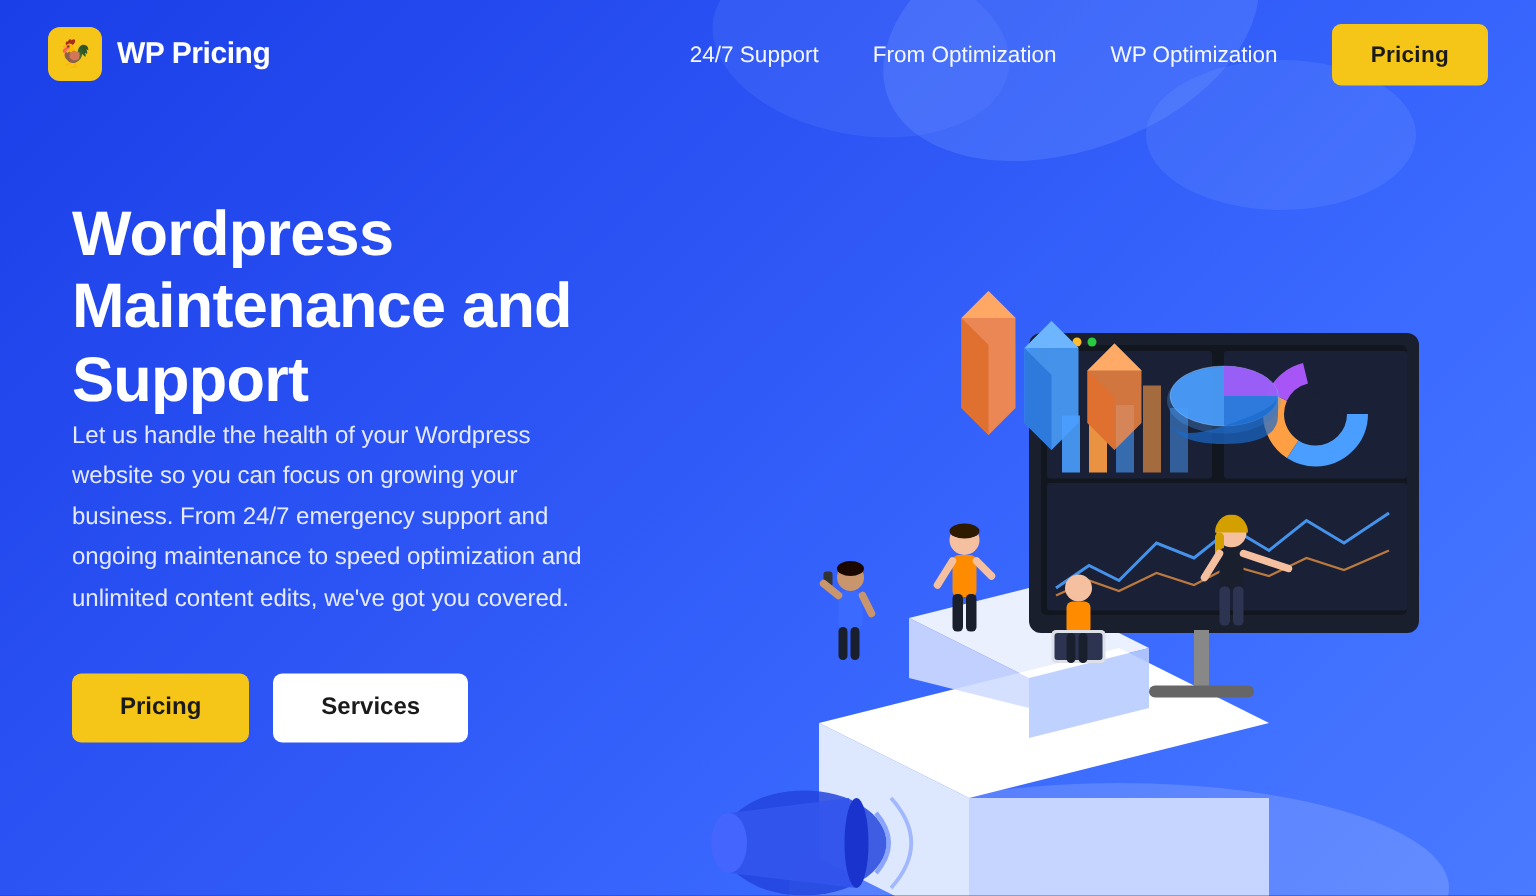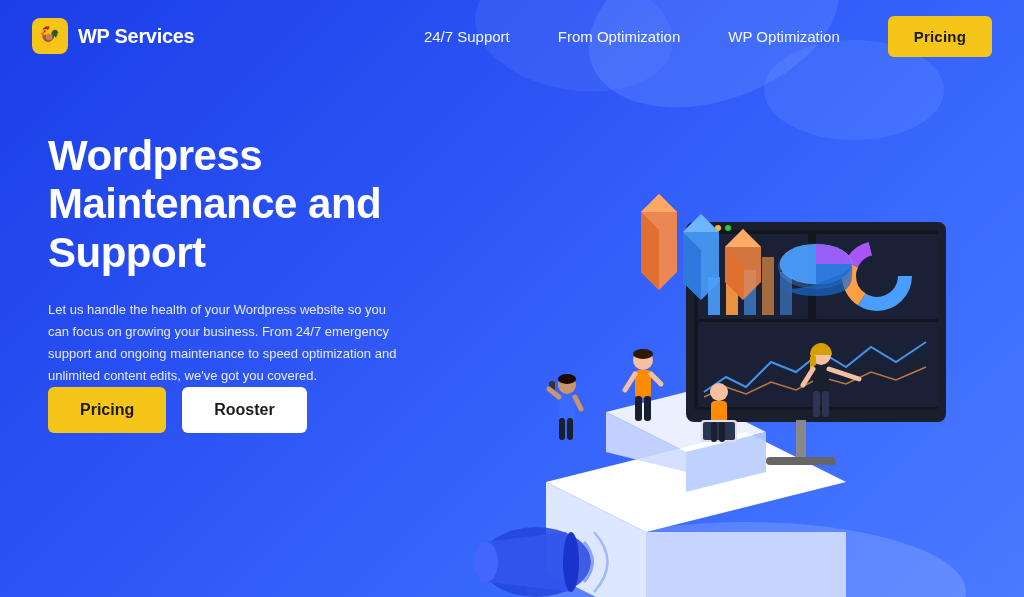--- a/index.html
+++ b/index.html
@@ -84,21 +84,21 @@
     .logo-text {
       color: white;
       font-size: 20px;
       font-weight: 700;
       letter-spacing: -0.3px;
     }
 
     .nav-links {
       display: flex;
       align-items: center;
-      gap: 48px;
+      gap: 36px;
     }
 
     .nav-link {
       color: white;
       font-size: 15px;
       font-weight: 500;
       text-decoration: none;
       opacity: 0.95;
       cursor: pointer;
     }
@@ -128,28 +128,28 @@
     .hero-content {
       flex: 0 0 420px;
       padding-top: 30px;
     }
 
     .hero-title {
       color: white;
       font-size: 42px;
       font-weight: 800;
       line-height: 1.15;
-      margin-bottom: 22px;
       letter-spacing: -0.5px;
     }
 
     .hero-description {
       color: rgba(255, 255, 255, 0.88);
-      font-size: 13px;
+      font-size: 16px;
       line-height: 1.7;
+      margin-bottom: 36px;
       max-width: 360px;
     }
 
     .hero-buttons {
       display: flex;
       gap: 16px;
       align-items: center;
     }
 
     .btn-pricing {
@@ -197,38 +197,38 @@
 
   <div class="bg-blob-1"></div>
   <div class="bg-blob-2"></div>
   <div class="bg-blob-3"></div>
 
   <nav class="navbar">
     <div class="logo-area">
       <div class="logo-icon">
         <span>🐓</span>
       </div>
-      <span class="logo-text">WP Services</span>
+      <span class="logo-text">WP Pricing</span>
     </div>
 
     <div class="nav-links">
       <a class="nav-link">24/7 Support</a>
       <a class="nav-link">From Optimization</a>
       <a class="nav-link">WP Optimization</a>
       <button class="nav-cta">Pricing</button>
     </div>
   </nav>
 
   <div class="hero">
     <div class="hero-content">
       <h1 class="hero-title">Wordpress Maintenance and Support</h1>
       <p class="hero-description">Let us handle the health of your Wordpress website so you can focus on growing your business. From 24/7 emergency support and ongoing maintenance to speed optimization and unlimited content edits, we've got you covered.</p>
       <div class="hero-buttons">
         <button class="btn-pricing">Pricing</button>
-        <button class="btn-services">Rooster</button>
+        <button class="btn-services">Services</button>
       </div>
     </div>
 
     <div class="hero-illustration">
       <svg class="illustration-svg" viewBox="0 0 560 540" xmlns="http://www.w3.org/2000/svg">
 
         <g transform="translate(30, 100)">
 
           <ellipse cx="280" cy="400" rx="220" ry="70" fill="rgba(255,255,255,0.15)"></ellipse>
 

